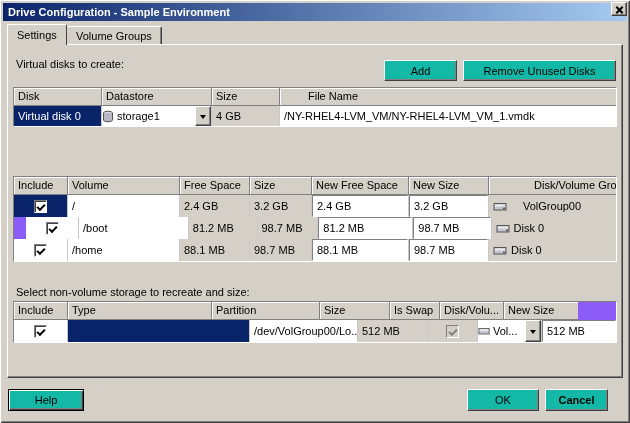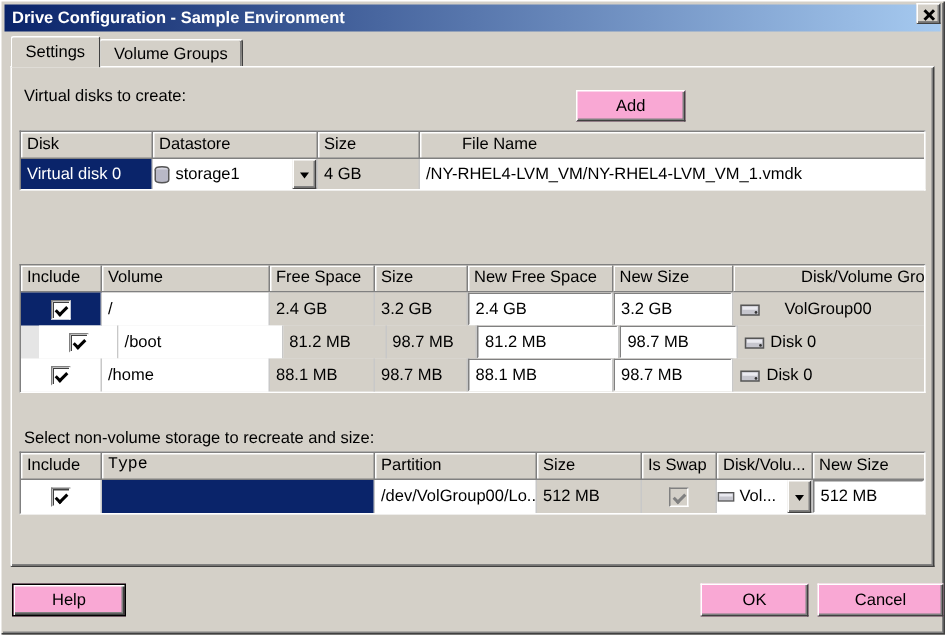--- a/index.html
+++ b/index.html
@@ -38,28 +38,28 @@
 
   .panel {
     position:absolute; left:7px; top:44px; width:616px; height:334px;
     background:#d4d0c8; border:1px solid; border-color:#fff #404040 #404040 #fff;
     box-shadow: inset -1px -1px 0 #808080; z-index:2;
   }
 
   .sec-label { position:absolute; z-index:4; white-space:nowrap; }
 
   .btn {
-    position:absolute; z-index:4; background:#f9a8d4; font-family:inherit; font-size:11px;
+    position:absolute; z-index:4; background:#14b8a6; font-family:inherit; font-size:11px;
     border:1px solid; border-color:#fff #404040 #404040 #fff;
     box-shadow: inset -1px -1px 0 #808080; cursor:default; text-align:center;
   }
   .btn-focus { border:1px solid #000; box-shadow: inset 1px 1px 0 #fff, inset -1px -1px 0 #404040, inset -2px -2px 0 #808080; }
 
   .table {
-    position:absolute; z-index:4; background:#e5e5e5;
+    position:absolute; z-index:4; background:#8b5cf6;
     border:1px solid; border-color:#808080 #fff #fff #808080;
   }
   .thead { display:flex; height:18px; }
   .th {
     background:#d4d0c8; border-right:1px solid #808080; border-bottom:1px solid #808080;
     box-shadow: inset 1px 1px 0 #fff; padding:2px 4px; white-space:nowrap; overflow:hidden;
   }
   .tr { display:flex; }
   .td {
     padding:3px 4px; white-space:nowrap; overflow:hidden;
@@ -116,20 +116,21 @@
     <span>Settings</span>
   </div>
   <div class="tab inactive">
     <span>Volume Groups</span>
   </div>
 
   <div class="panel"></div>
 
   <div class="sec-label" style="left:16px; top:58px;">Virtual disks to create:</div>
   <button class="btn" style="left:384px; top:60px; width:73px; height:21px;">Add</button>
+  <button class="btn" style="left:463px; top:60px; width:153px; height:21px;">Remove Unused Disks</button>
 
   <div class="table" style="left:13px; top:87px; width:604px;">
     <div class="thead">
       <div class="th" style="width:88px;">Disk</div>
       <div class="th" style="width:110px;">Datastore</div>
       <div class="th" style="width:68px;">Size</div>
       <div class="th" style="width:336px; border-right:none;padding-left:28px;">File Name</div>
     </div>
     <div class="tr" style="height:20px;">
       <div class="td navy" style="width:88px;text-align:right;">Virtual disk 0</div>
@@ -236,21 +237,21 @@
         <span>Disk 0</span>
       </div>
     </div>
   </div>
 
   <div class="sec-label" style="left:16px; top:286px;">Select non-volume storage to recreate and size:</div>
 
   <div class="table" style="left:13px; top:301px; width:604px;">
     <div class="thead">
       <div class="th" style="width:54px;">Include</div>
-      <div class="th" style="width:182px;font-family:Liberation Mono, monospace;">Type</div>
+      <div class="th" style="width:144px;">Type</div>
       <div class="th" style="width:108px;">Partition</div>
       <div class="th" style="width:70px;">Size</div>
       <div class="th" style="width:50px;">Is Swap</div>
       <div class="th" style="width:64px;">Disk/Volu...</div>
       <div class="th" style="width:74px; border-right:none;">New Size</div>
     </div>
     <div class="tr" style="height:22px;">
       <div class="td white center" style="width:54px;">
         <span class="checkbox checked"></span>
       </div>
@@ -273,15 +274,15 @@
         </span>
       </div>
       <div class="td gray nopad" style="width:74px; border-right:none;">
         <div class="field">512 MB</div>
       </div>
     </div>
   </div>
 
   <button class="btn btn-focus" style="left:8px; top:389px; width:76px; height:22px;">Help</button>
   <button class="btn" style="left:467px; top:389px; width:72px; height:22px;">OK</button>
-  <button class="btn" style="left:545px; top:389px; width:84px; height:22px;">Cancel</button>
+  <button class="btn" style="left:545px; top:389px; width:63px; height:22px;font-weight:bold;">Cancel</button>
 
 </div>
 
 </body></html>

